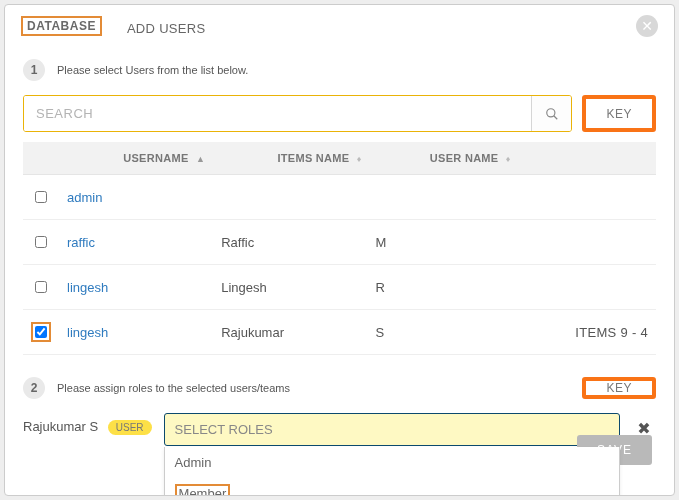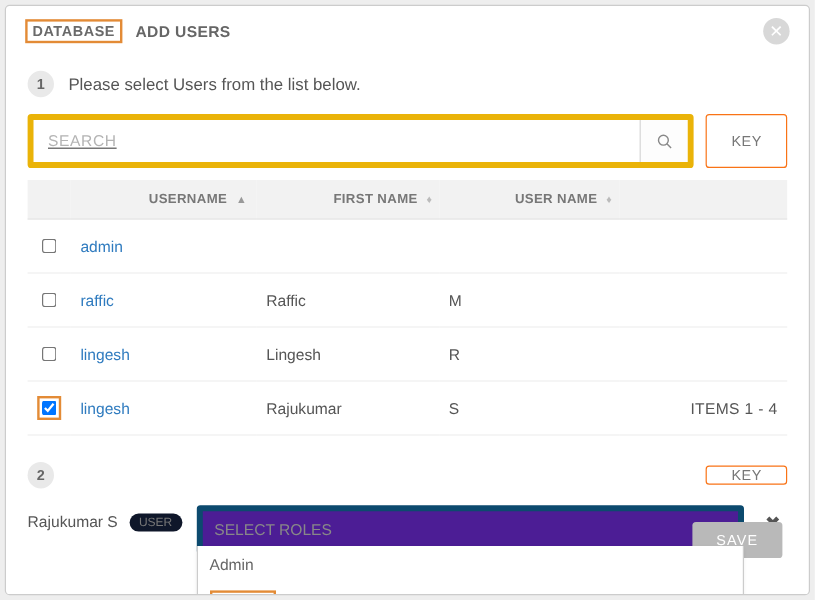--- a/index.html
+++ b/index.html
@@ -22,32 +22,32 @@
     position: relative;
     height: 492px;
     overflow: hidden;
   }
   .modal-header {
     display: flex;
     align-items: center;
     justify-content: space-between;
     padding: 10px 16px 8px 16px;
   }
-  .modal-title-group { display: flex; align-items: center; gap: 11px; }
+  .modal-title-group { display: flex; align-items: flex-end; gap: 25px; }
   .db-tag {
     color: #6a6a6a;
     font-weight: 700;
     font-size: 12px;
     letter-spacing: 0.5px;
     border: 2px solid #e38b36;
     padding: 1px 4px;
   }
   .add-users {
     color: #666;
-    font-weight: 700;
+    font-weight: 400;
     font-size: 13px;
     letter-spacing: 0.3px;
   }
   .close-btn {
     width: 22px; height: 22px;
     border-radius: 50%;
     background: #d8d8d8;
     color: #fff;
     display: flex; align-items: center; justify-content: center;
     font-size: 14px;
@@ -56,36 +56,36 @@
   .body { padding: 8px 18px 0 18px; }
   .step-row { display: flex; align-items: center; gap: 12px; margin-top: 6px; margin-bottom: 14px; }
   .step-row.step2 { justify-content: space-between; margin-top: 22px; margin-bottom: 14px; }
   .step-left { display: flex; align-items: center; gap: 12px; }
   .step-num {
     width: 22px; height: 22px; border-radius: 50%;
     background: #e9e9e9; color: #666;
     display: flex; align-items: center; justify-content: center;
     font-weight: 600; font-size: 12px;
   }
-  .step-text { color: #555; font-size: 14px; }
+  .step-text { color: #555; font-size: 11px; }
   .search-row { display: flex; gap: 10px; align-items: stretch; margin-bottom: 10px; }
-  .search-group { flex: 1; display: flex; border: 5px solid #eab308; border-radius: 3px; overflow: hidden; text-decoration: underline; }
+  .search-group { flex: 1; display: flex; border: 1px solid #eab308; border-radius: 3px; overflow: hidden; }
   .search-input {
     flex: 1; border: none; outline: none;
     padding: 10px 12px; font-size: 13px; color: #777;
     background: #fff;
   }
   .search-input::placeholder { color: #b4b4b4; letter-spacing: 0.5px; }
   .search-btn {
     width: 40px; border-left: 1px solid #d6d6d6;
     display: flex; align-items: center; justify-content: center;
     background: #fdfdfd; cursor: pointer;
   }
   .key-btn {
-    border: 1px solid #f97316; border-radius: 3px;
+    border: 4px solid #f97316; border-radius: 3px;
     padding: 0 20px; display: flex; align-items: center;
     color: #777; font-size: 12px; letter-spacing: 0.5px;
     background: #fff; cursor: pointer;
   }
   table.users { width: 100%; border-collapse: collapse; }
   table.users thead tr { background: #f2f2f2; }
   table.users th {
     text-align: right; font-size: 11px; color: #777;
     font-weight: 600; letter-spacing: 0.3px;
     padding: 10px 8px; border-bottom: 1px solid #e5e5e5;
@@ -104,29 +104,29 @@
   .items-count {
     font-size: 10px; color: #888; letter-spacing: 0.3px;
     text-align: right;
   }
   .assign-row {
     display: flex; align-items: flex-start; gap: 12px;
     margin-top: 4px;
   }
   .assign-name { font-size: 13px; color: #555; padding-top: 6px; min-width: 80px; }
   .user-badge {
-    background: #0f172a; color: #777; font-size: 10px;
+    background: #fde047; color: #777; font-size: 10px;
     padding: 2px 8px; border-radius: 9px; margin-left: 6px;
     display: inline-block; vertical-align: middle;
   }
   .roles-col { flex: 1; position: relative; }
   .roles-select {
-    border: 5px solid #0c4a6e; border-radius: 3px;
+    border: 1px solid #0c4a6e; border-radius: 3px;
     padding: 8px 10px; font-size: 13px; color: #888;
-    background: #4c1d95; cursor: pointer;
+    background: #fef9c3; cursor: pointer;
   }
   .remove-x { width: 24px; text-align: center; font-size: 16px; color: #555; cursor: pointer; padding-top: 6px; }
   .dropdown {
     position: absolute; top: 34px; left: 0; right: 0;
     background: #fff; border: 1px solid #ccc;
     border-top: none;
     box-shadow: 0 2px 4px rgba(0,0,0,0.08);
     z-index: 5;
   }
   .dd-item {
@@ -178,21 +178,21 @@
 
     <table class="users">
       <thead>
         <tr>
           <th class="chk-cell"></th>
           <th>
             <span>USERNAME</span>
             <span class="sort-caret">▲</span>
           </th>
           <th>
-            <span>FIRST NAME</span>
+            <span>ITEMS NAME</span>
             <span class="sort-both">♦</span>
           </th>
           <th>
             <span>USER NAME</span>
             <span class="sort-both">♦</span>
           </th>
           <th></th>
         </tr>
       </thead>
       <tbody id="users-body">
@@ -223,28 +223,29 @@
             <td>R</td>
             <td class="items-count"></td>
           </tr>
           <tr>
             <td class="chk-cell"><span class="chk-wrap hl">
                 <input type="checkbox" checked="" style="">
               </span></td>
             <td><span class="username-link">lingesh</span></td>
             <td>Rajukumar</td>
             <td>S</td>
-            <td class="items-count">ITEMS  1 - 4</td>
+            <td class="items-count">ITEMS  9 - 4</td>
           </tr>
         </tbody>
     </table>
 
     <div class="step-row step2">
       <div class="step-left">
         <div class="step-num">2</div>
+        <div class="step-text">Please assign roles to the selected users/teams</div>
       </div>
       <div class="key-btn">KEY</div>
     </div>
 
     <div class="assign-row">
       <div class="assign-name">
         <span>Rajukumar S</span>
         <span class="user-badge">USER</span>
       </div>
       <div class="roles-col">

